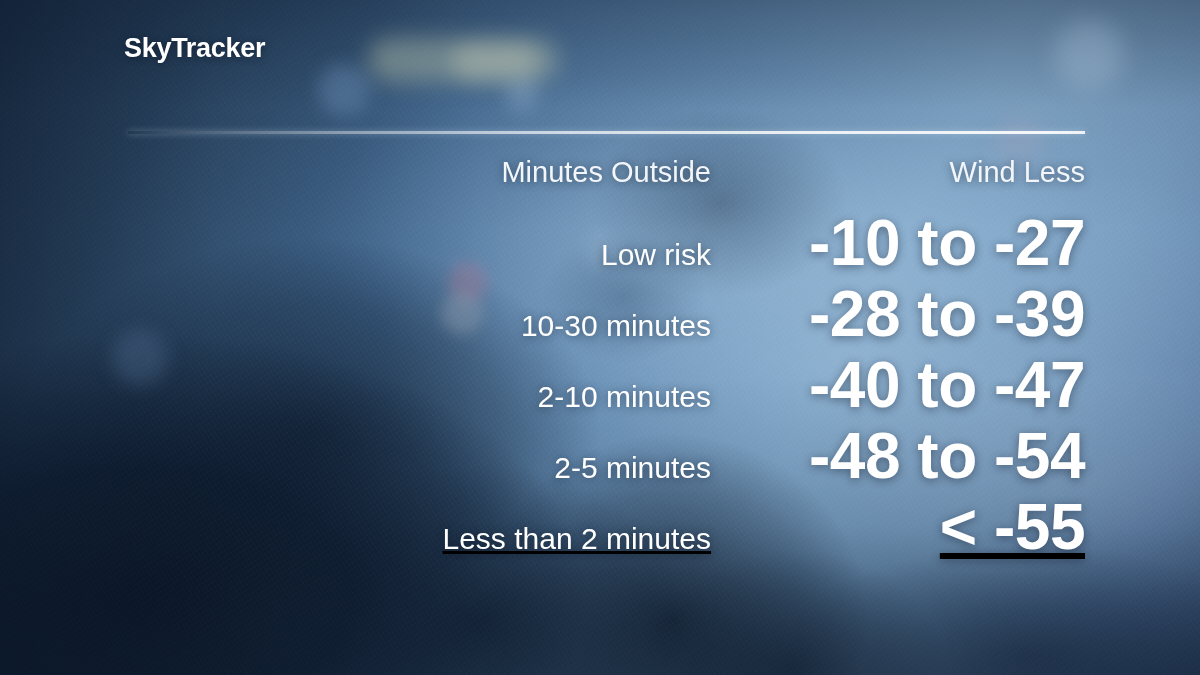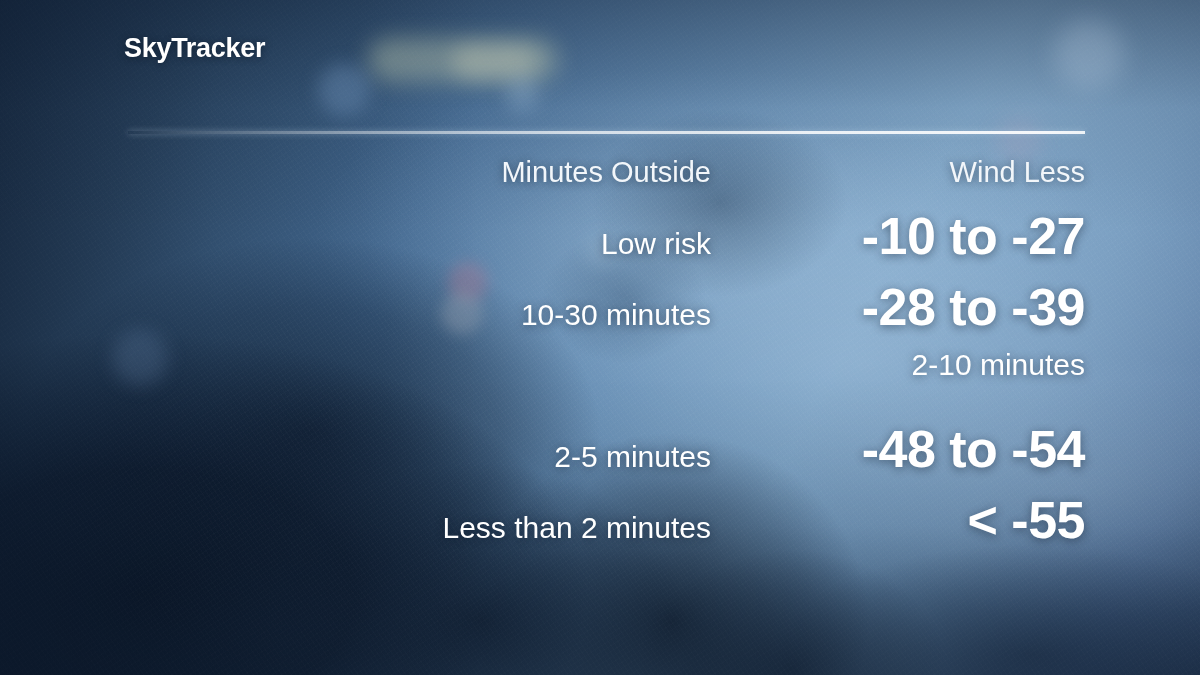--- a/index.html
+++ b/index.html
@@ -188,27 +188,27 @@
   }
 
   .row-data { height: 71px; }
   .row-data .col-left {
     font-size: 30px;
     font-weight: normal;
     color: #ffffff;
     text-shadow: 0 1px 8px rgba(8,20,36,0.52);
   }
   .row-data .col-right {
-    font-size: 52px;
+    font-size: 64px;
     font-weight: bold;
     color: #ffffff;
     letter-spacing: -0.5px;
     text-shadow: 0 2px 10px rgba(8,20,36,0.45);
   }
-  .row-data.row-last { height: 71px; }
+  .row-data.row-last { height: 71px; text-decoration: underline; }
 </style>
 </head>
 <body>
 
 <div id="stage">
 
   <div class="bg-layer bg-base"></div>
   <div class="bg-layer bg-glow-tr"></div>
   <div class="bg-layer bg-haze"></div>
   <div class="bg-layer bg-hood"></div>
@@ -247,20 +247,21 @@
         <div class="col-right">-10 to -27</div>
       </div>
 
       <div class="row row-data">
         <div class="col-left">10-30 minutes</div>
         <div class="col-right">-28 to -39</div>
       </div>
 
       <div class="row row-data">
         <div class="col-left">2-10 minutes</div>
+        <div class="col-right">-40 to -47</div>
       </div>
 
       <div class="row row-data">
         <div class="col-left">2-5 minutes</div>
         <div class="col-right">-48 to -54</div>
       </div>
 
       <div class="row row-data row-last">
         <div class="col-left">Less than 2 minutes</div>
         <div class="col-right">&lt; -55</div>

